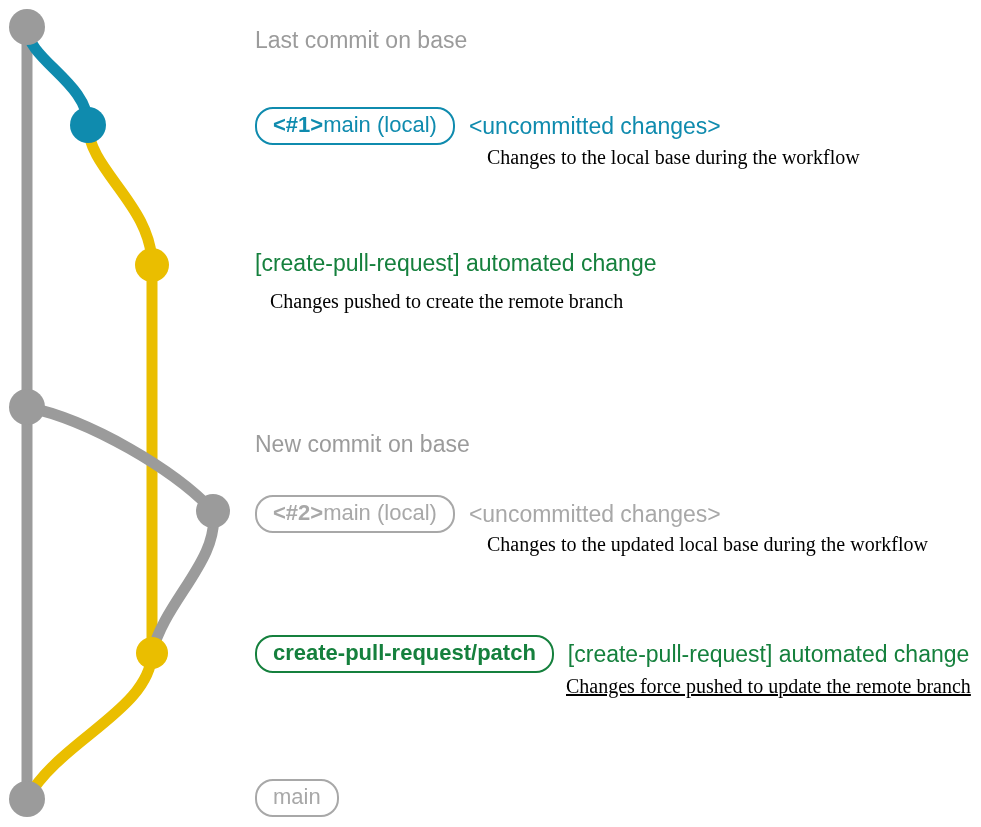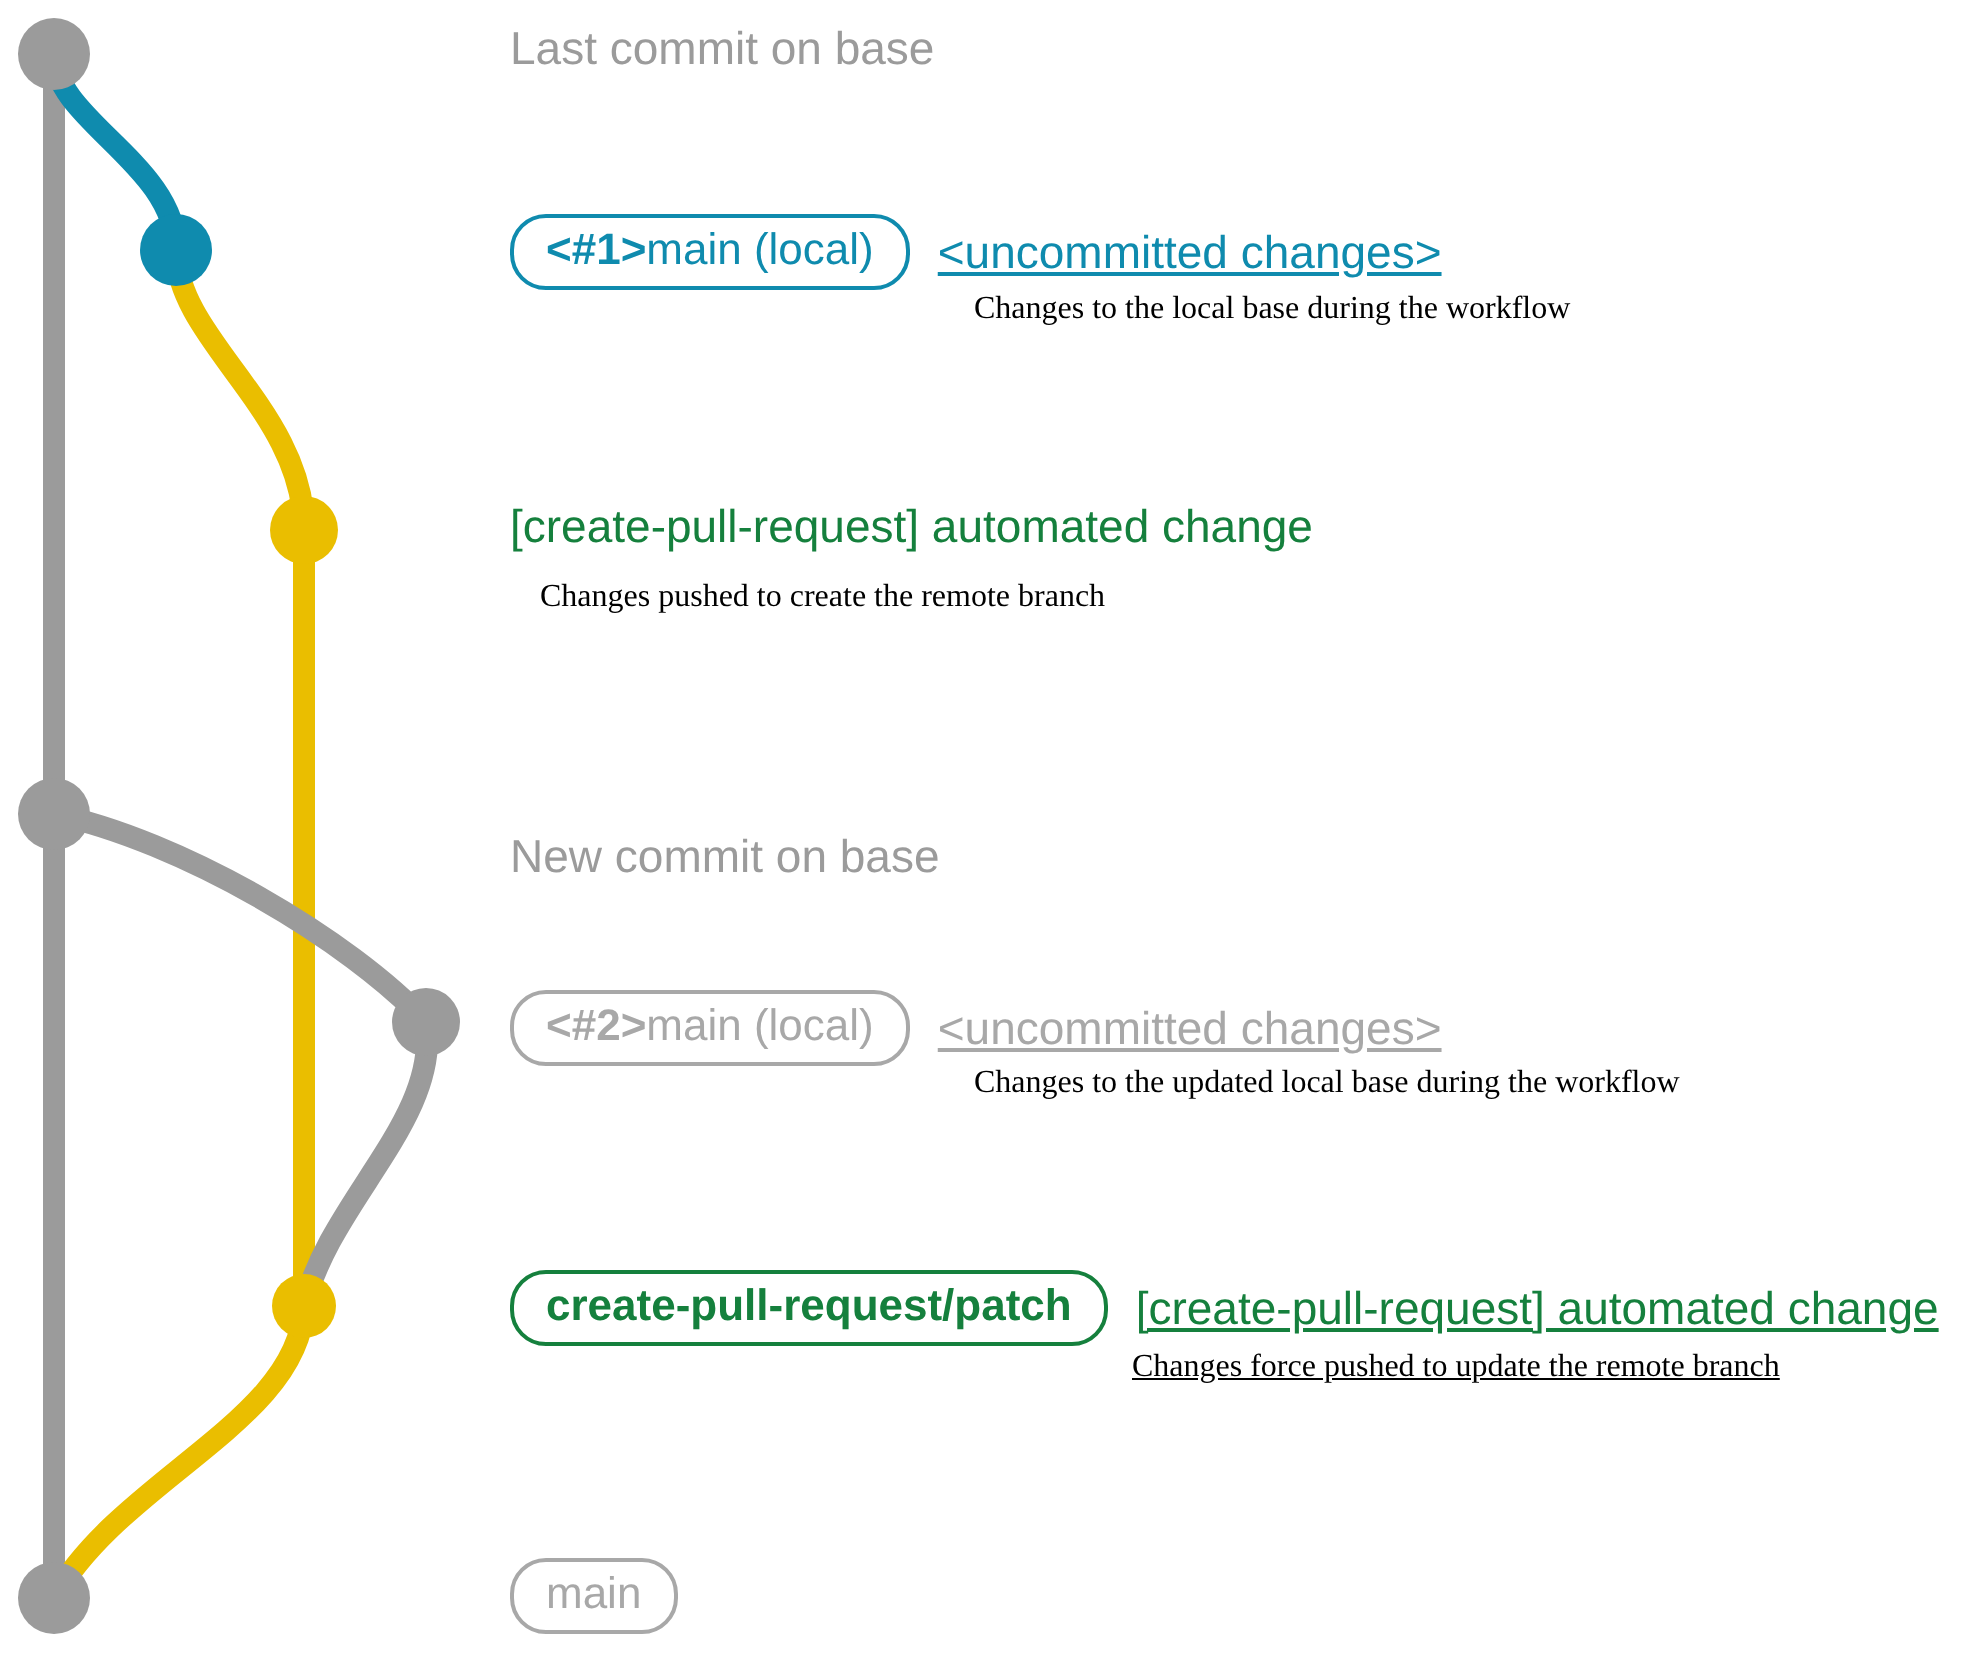--- a/index.html
+++ b/index.html
@@ -52,35 +52,34 @@
   }
 
   .headline {
     font-size: 23px;
     line-height: 1;
     white-space: nowrap;
   }
 
   .headline.spaced {
     margin-left: 14px;
-    text-decoration: underline;
   }
 
   .subtext {
     position: absolute;
     font-family: "Liberation Serif", serif;
-    font-size: 16px;
+    font-size: 20px;
     color: #000000;
     white-space: nowrap;
   }
 
   
   .c-teal   { color: #0f8bae; }
   .c-gold   { color: #15803d; }
-  .c-gray   { color: #9b9b9b; }
+  .c-gray   { color: #9b9b9b; margin-top: 16px; }
   .c-graylt { color: #a8a8a8; }
 
   
   #row-last-commit      { left: 255px; top: 13px; }
   #row-commit-1         { left: 255px; top: 107px; }
   #row-commit-2         { left: 255px; top: 252px; }
   #row-new-commit       { left: 255px; top: 417px; }
   #row-commit-3         { left: 255px; top: 495px; }
   #row-commit-4         { left: 255px; top: 635px; }
   #row-merge            { left: 255px; top: 779px; }

